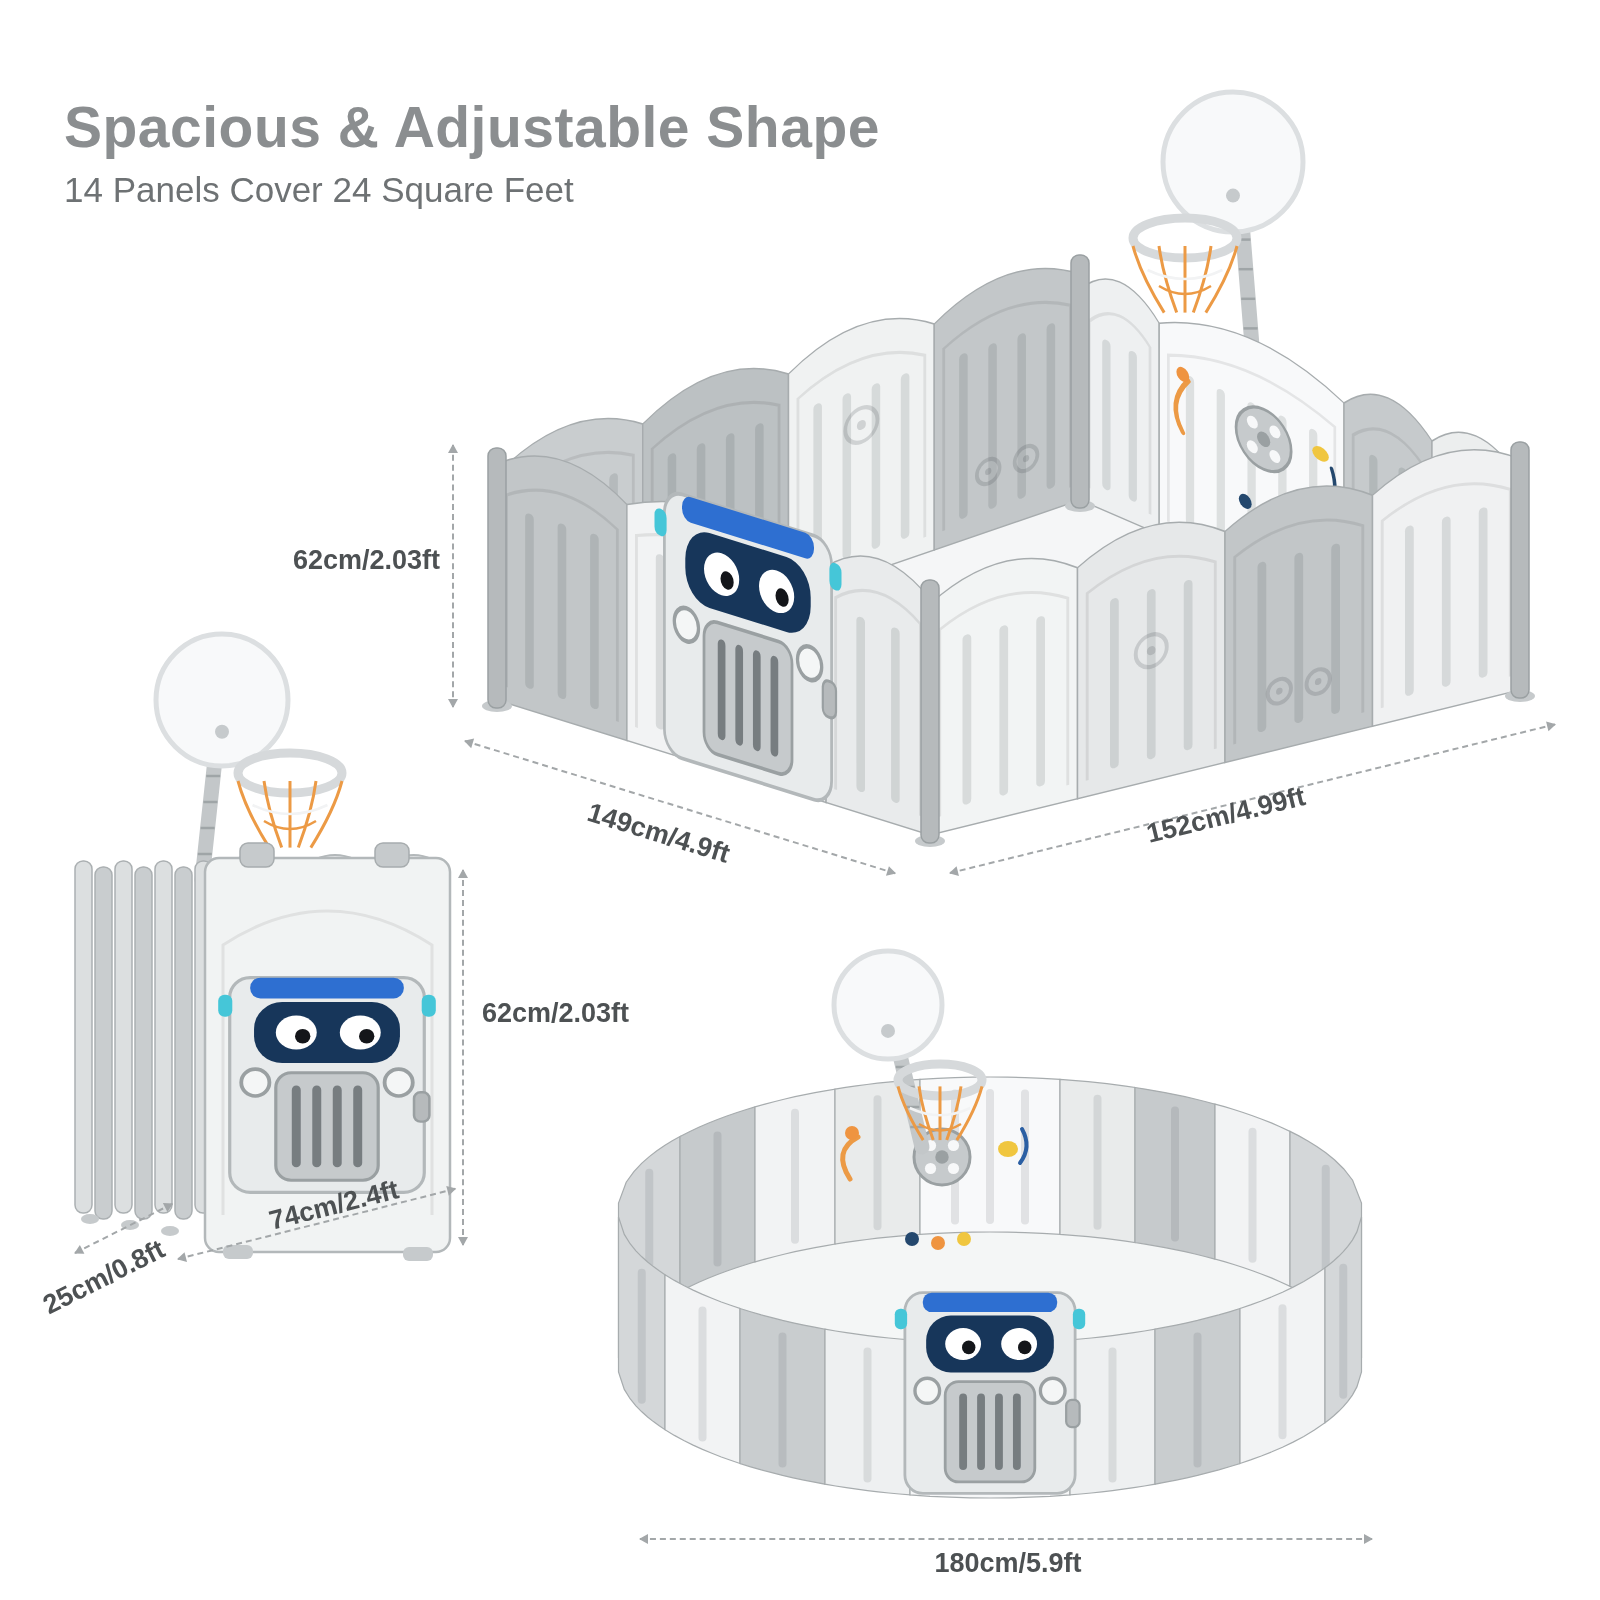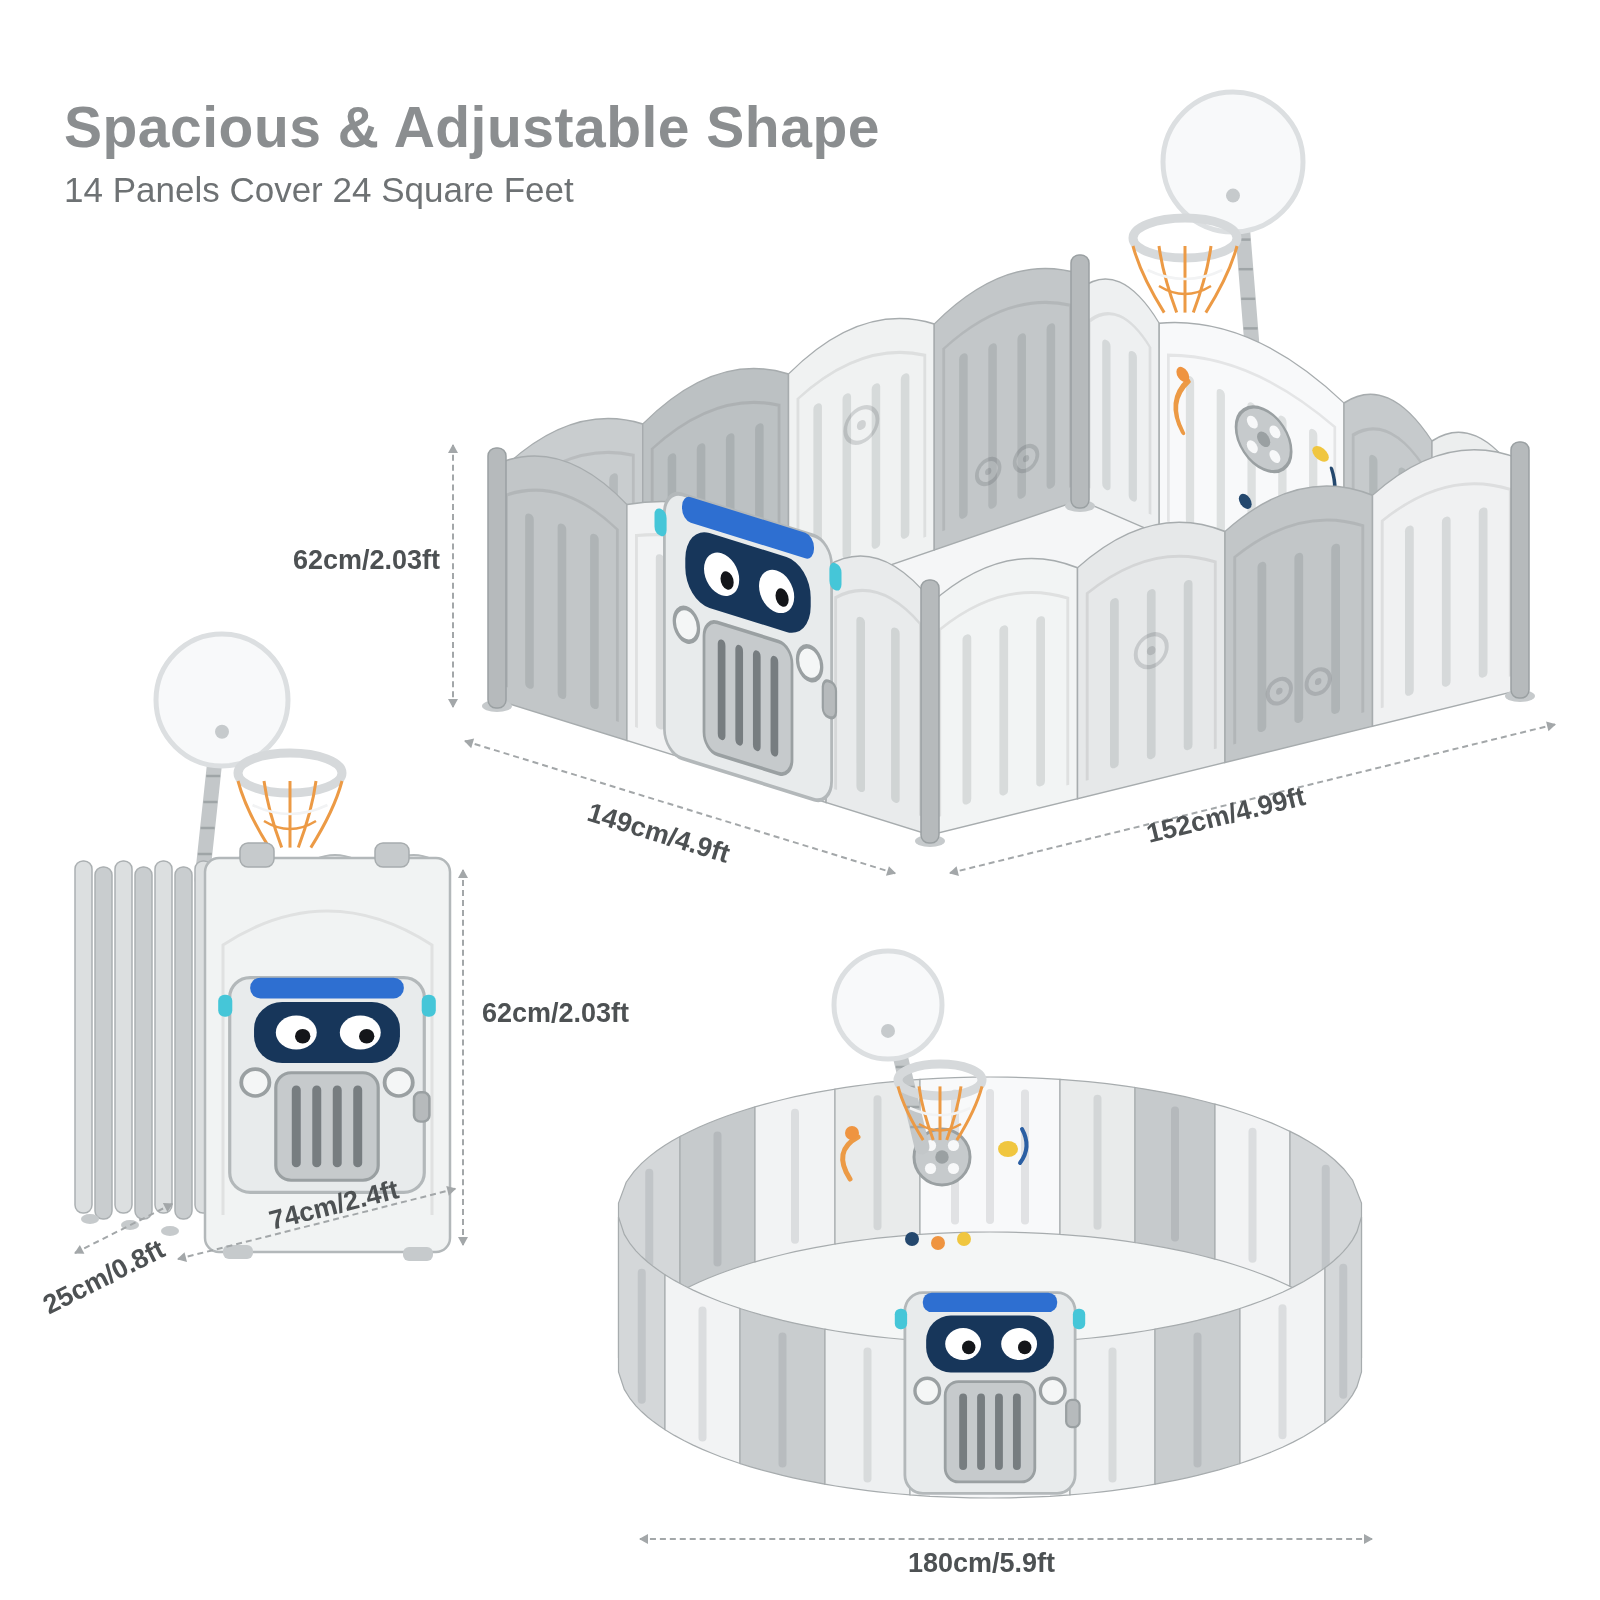--- a/index.html
+++ b/index.html
@@ -358,15 +358,15 @@
   <div class="dim dim-v" style="left:462px;top:870px;height:375px"></div>
   <div class="dim-label" style="left:482px;top:998px">62cm/2.03ft</div>
 
   <div class="dim dim-h rot" style="left:178px;top:1258px;width:286px;transform:rotate(-14.2deg)"></div>
   <div class="dim-label" style="left:268px;top:1190px;transform:rotate(-14.2deg)">74cm/2.4ft</div>
 
   <div class="dim dim-h rot" style="left:75px;top:1252px;width:109px;transform:rotate(-26.8deg)"></div>
   <div class="dim-label" style="left:38px;top:1262px;transform:rotate(-26.8deg)">25cm/0.8ft</div>
 
   <div class="dim dim-h" style="left:640px;top:1538px;width:732px"></div>
-  <div class="dim-label" style="left:908px;top:1548px;width:200px;text-align:left">180cm/5.9ft</div>
+  <div class="dim-label" style="left:908px;top:1548px;width:200px;text-align:center">180cm/5.9ft</div>
 
 </div>
 
 </body></html>

